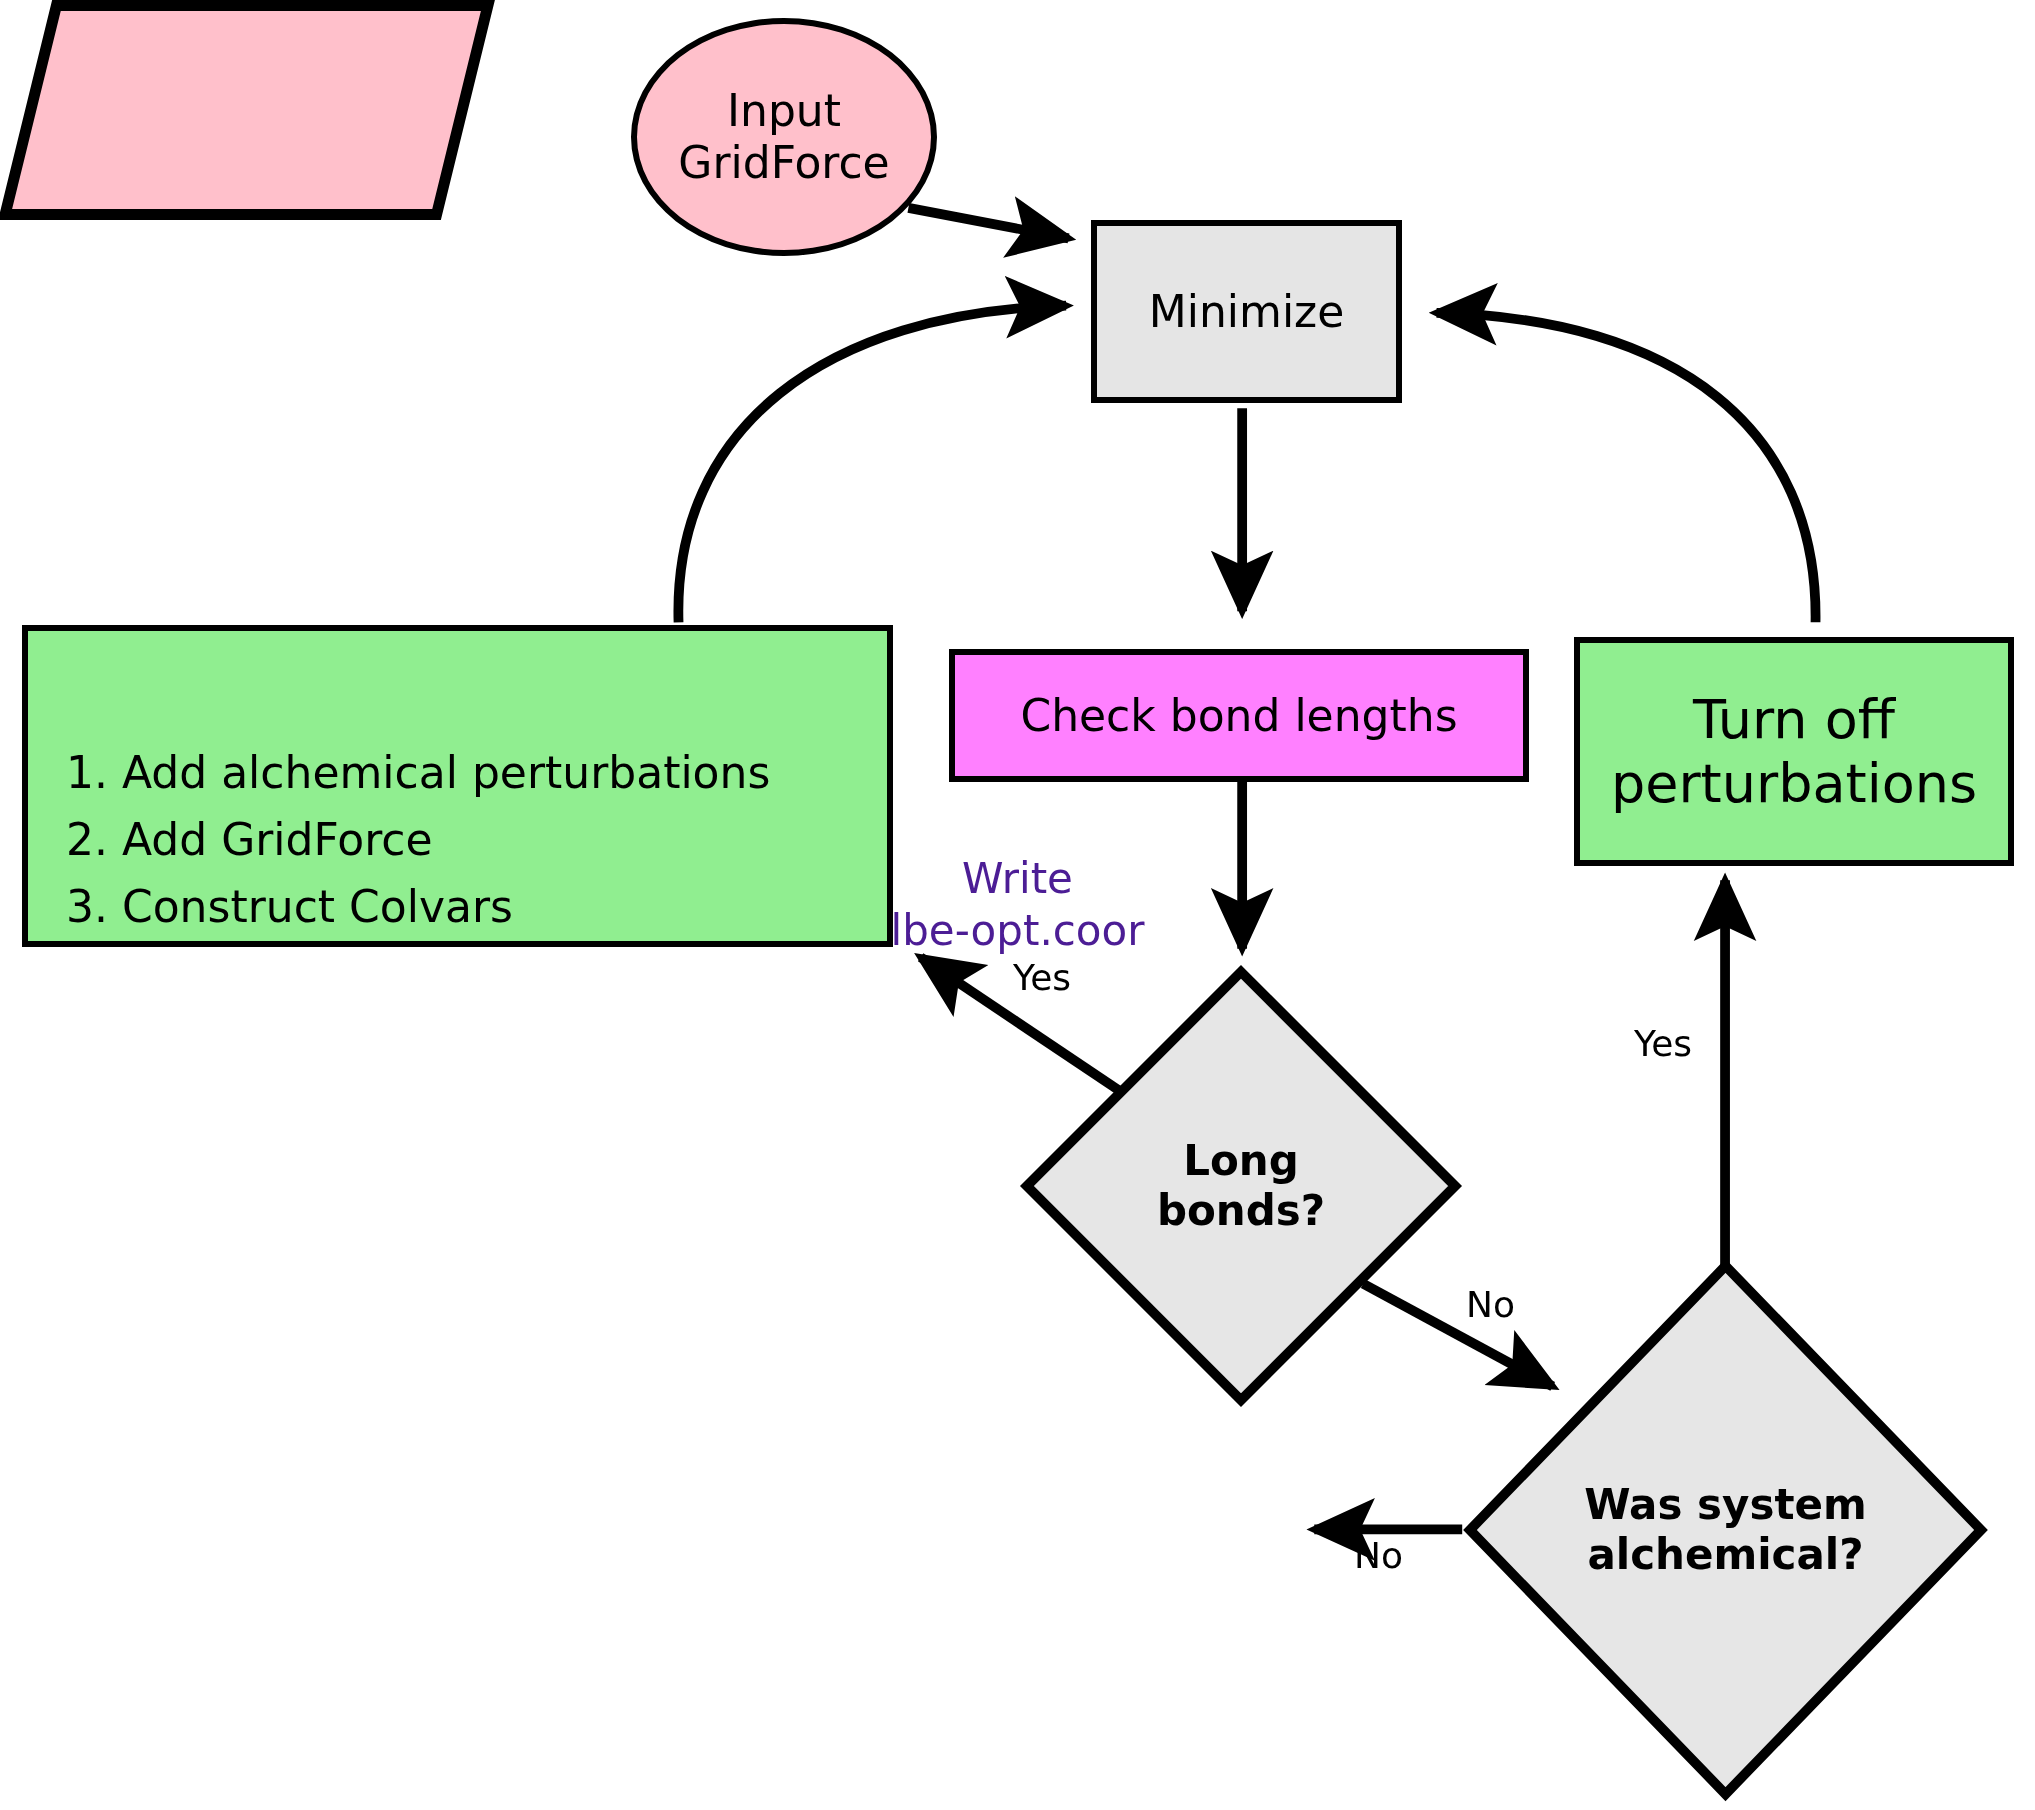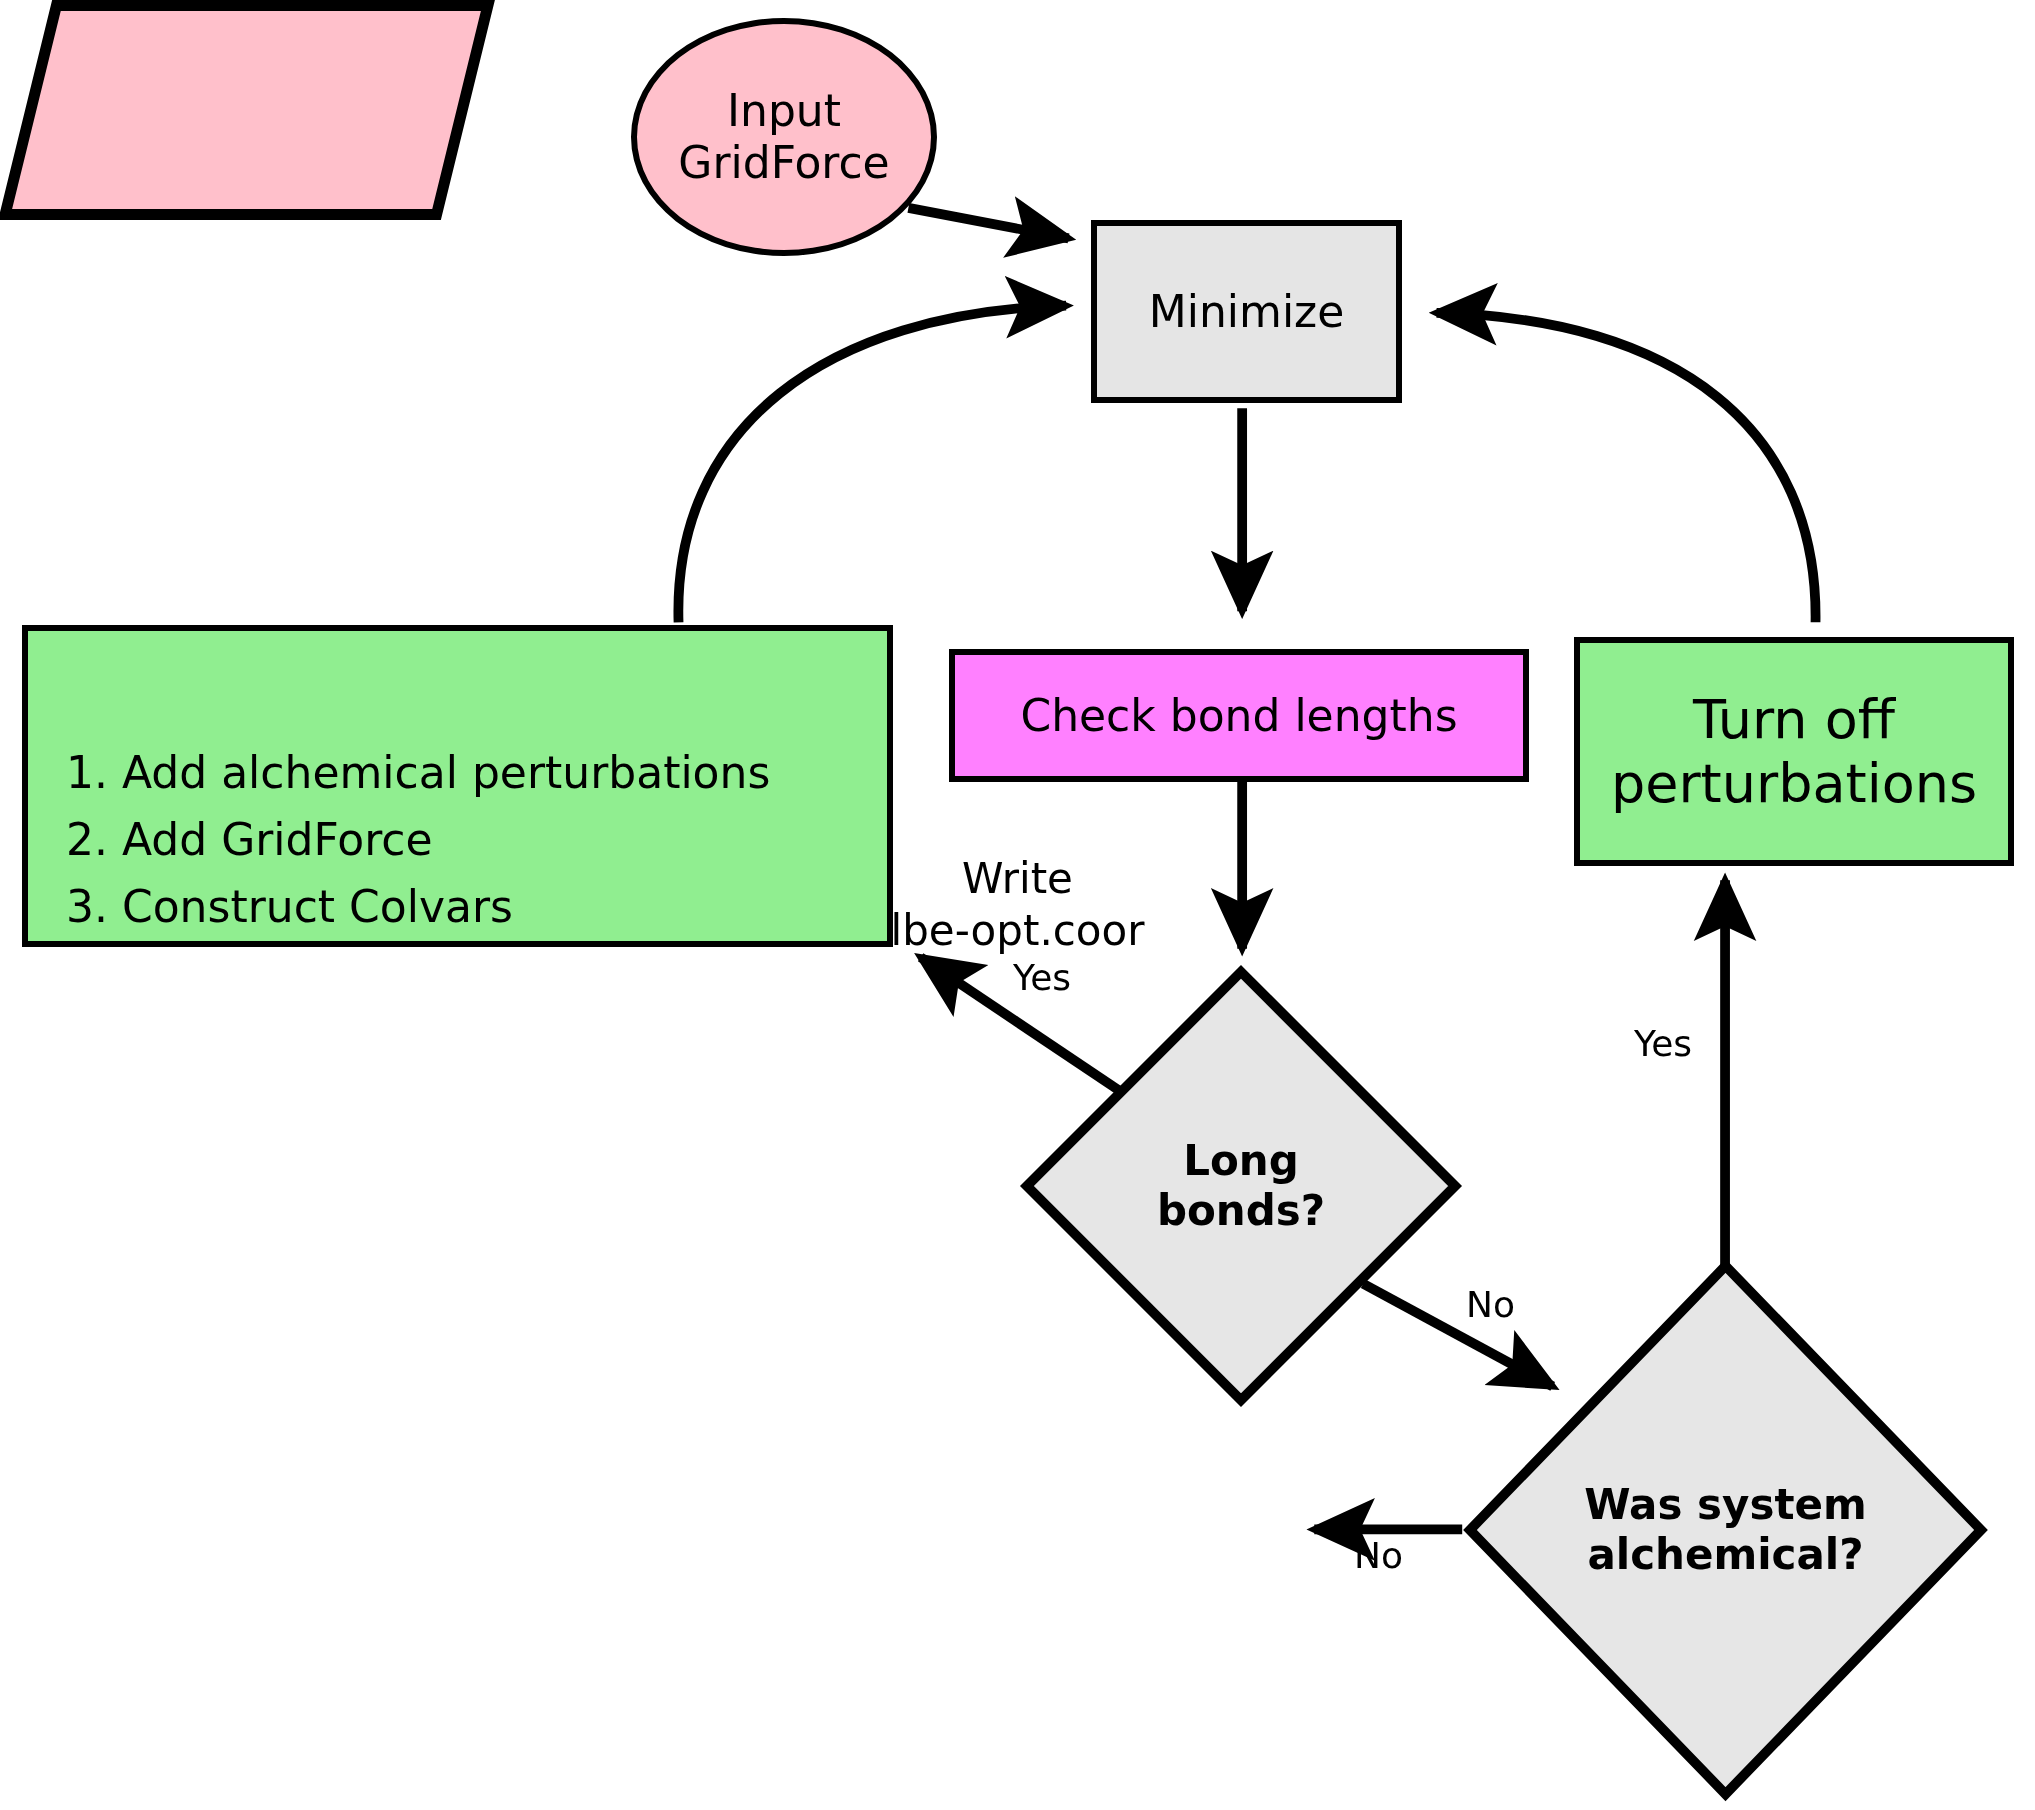--- a/index.html
+++ b/index.html
@@ -152,21 +152,21 @@
     position: absolute;
     left: 0;
     top: 0;
     width: 100%;
     height: 100%;
     display: flex;
     align-items: center;
     justify-content: center;
     text-align: center;
     font-size: 42px;
-    color: #000000;
+    color: #4c1d95;
     line-height: 1.25;
     white-space: pre-line;
   }
 
   
   .edge-label {
     position: absolute;
     font-size: 36px;
     color: #000000;
     background: transparent;

